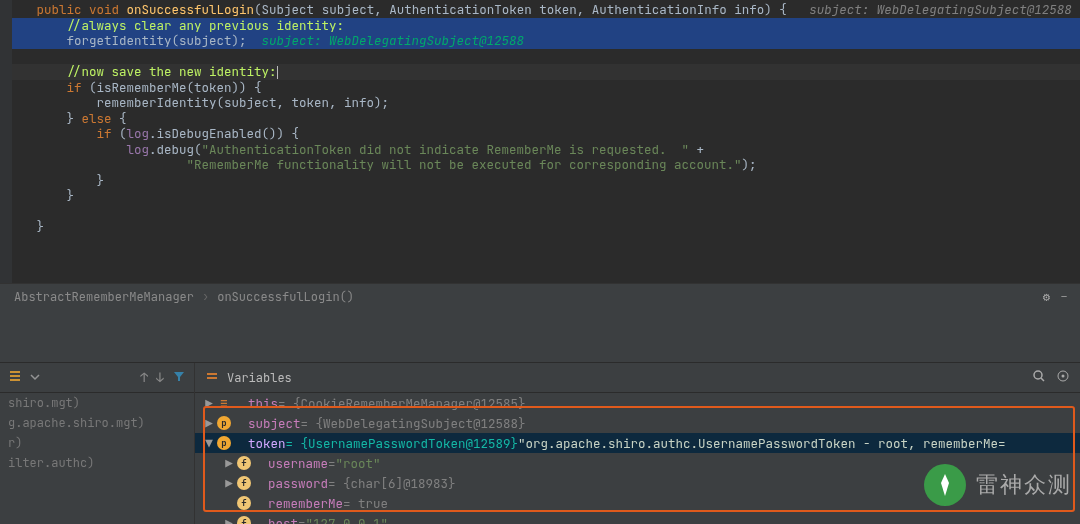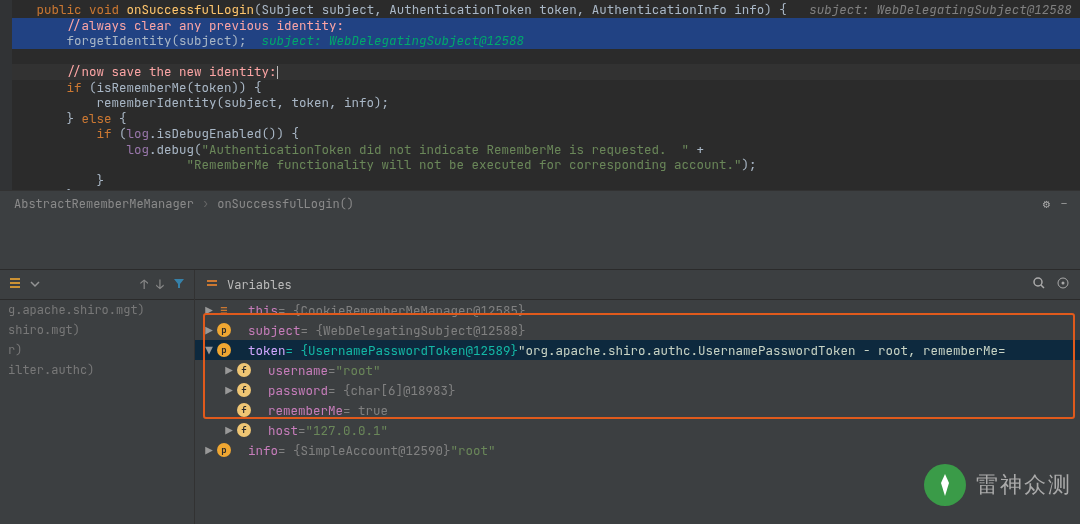--- a/index.html
+++ b/index.html
@@ -7,21 +7,21 @@
     font-family: "JetBrains Mono", Consolas, monospace;
     font-size: 13px;
     background: #2b2b2b;
     color: #a9b7c6;
     width: 1080px;
     height: 524px;
     overflow: hidden;
     position: relative;
   }
   .editor {
-    height: 190px;
+    height: 283px;
     overflow: hidden;
     padding-top: 2px;
     position: relative;
   }
   .gutter {
     position: absolute;
     left: 0; top: 0; bottom: 0;
     width: 12px;
     background: #313335;
   }
@@ -29,21 +29,21 @@
     padding-left: 14px;
     line-height: 15.5px;
     white-space: pre;
     font-size: 12.5px;
   }
   .hl-line { background: #214283; }
   .exec-line { background: #214283; }
   .cur-line-bg { background: #323232; }
   .kw { color: #cc7832; }
   .method { color: #ffc66d; }
-  .comment { color: #fca5a5; text-align: right; }
+  .comment { color: #bef264; text-align: right; }
   .inlay { color: #00a86b; font-style: italic; }
   .str { color: #6a8759; }
   .breadcrumb {
     background: #3c3f41;
     border-top: 1px solid #323232;
     padding: 5px 14px;
     font-size: 12px;
     color: #8a8a8a;
     display: flex;
     align-items: center;
@@ -186,22 +186,22 @@
             <path d="M1 3 L5 7 L9 3" stroke="#aaa" fill="none" stroke-width="1.5"></path>
           </svg></span>
       <span style="flex:1"></span>
       <span style="color:#888;">↑</span>
       <span style="color:#888;">↓</span>
       <span><svg width="14" height="14">
             <path d="M2 3 L12 3 L8 8 L8 12 L6 12 L6 8 Z" fill="#3592c4"></path>
           </svg></span>
     </div>
     <div class="frames-list">
+      <div class="frame-item">shiro.mgt)</div>
       <div class="frame-item">g.apache.shiro.mgt)</div>
-      <div class="frame-item">shiro.mgt)</div>
       <div class="frame-item">r)</div>
       <div class="frame-item">ilter.authc)</div>
     </div>
   </div>
 
   <div class="debug-right">
     <div class="vars-header">
       <span class="eq-icon"><svg width="14" height="14">
             <rect x="2" y="4" width="10" height="2" fill="#cc7832"></rect>
             <rect x="2" y="8" width="10" height="2" fill="#cc7832"></rect>

